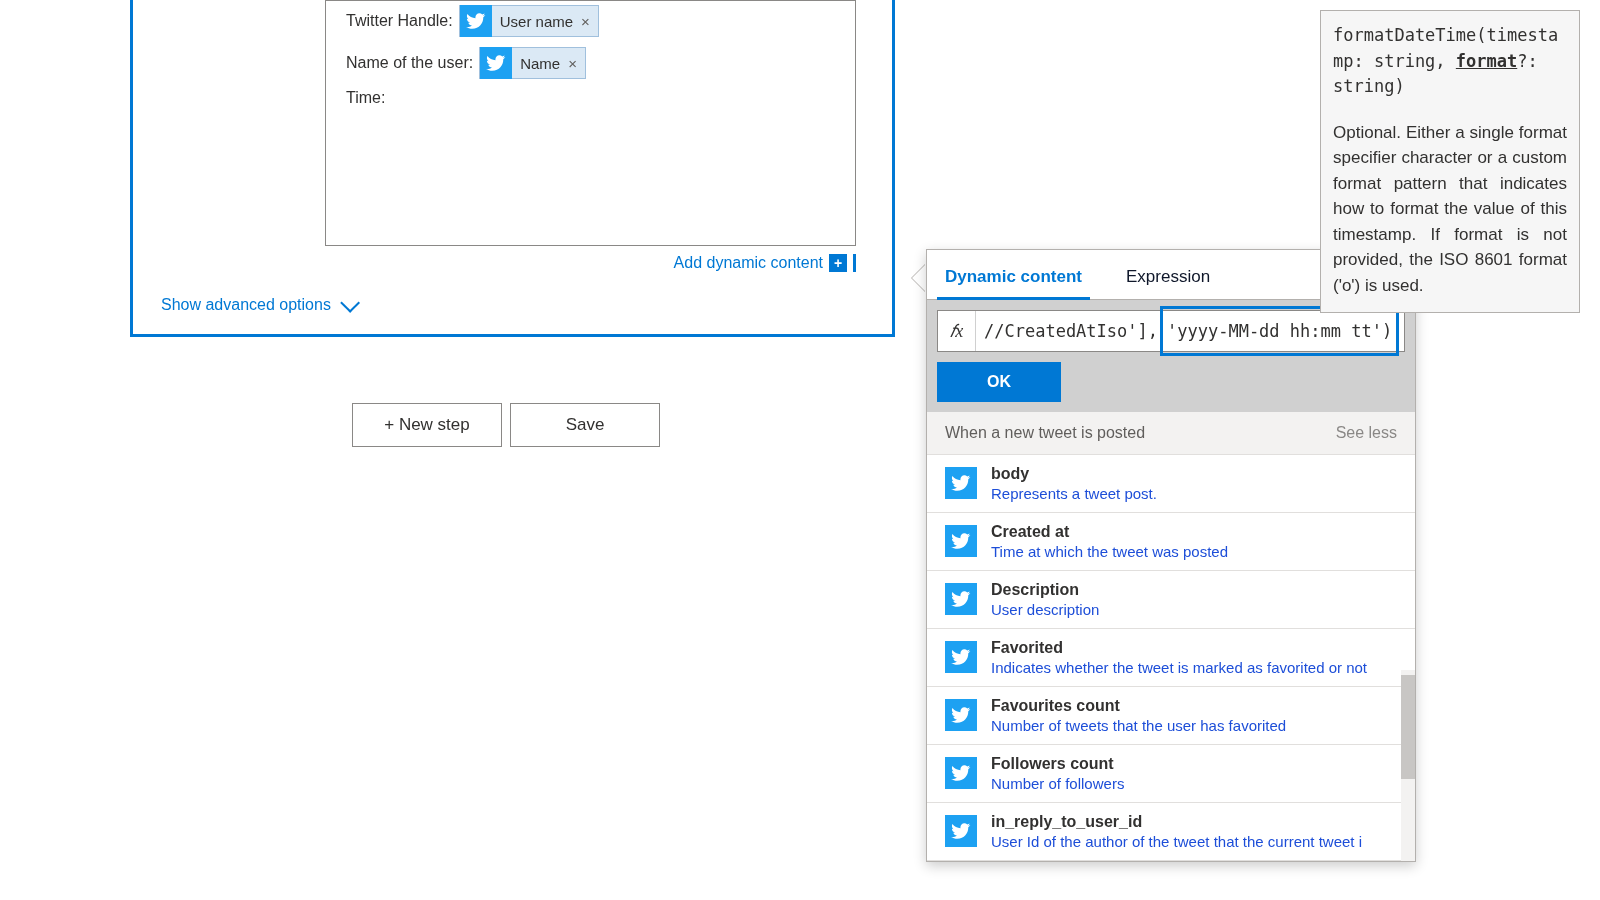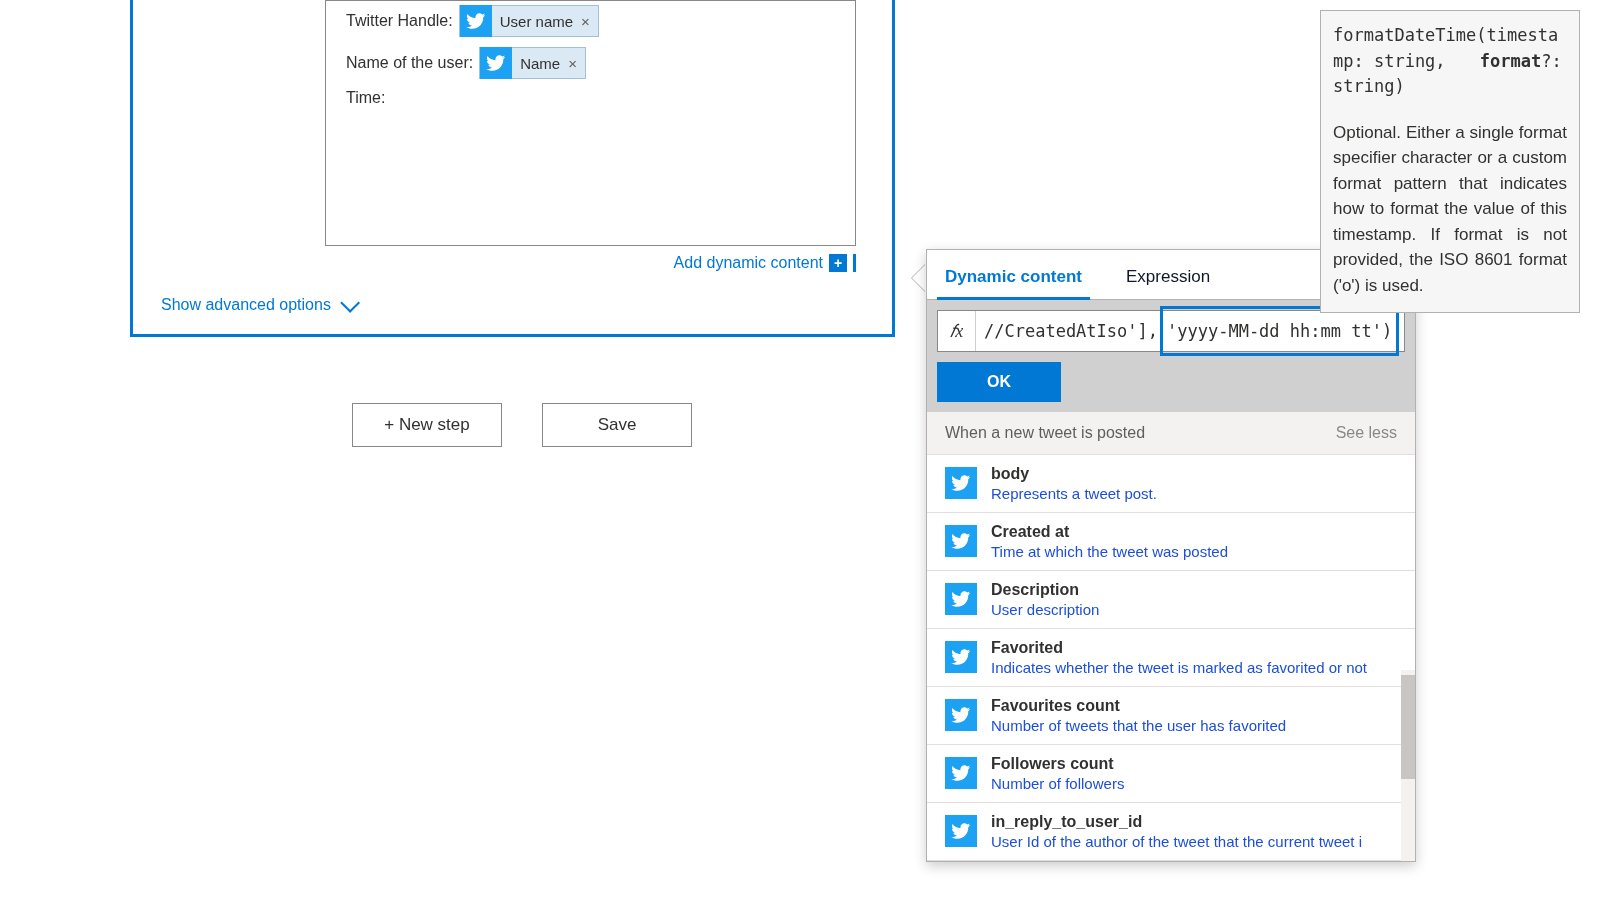--- a/index.html
+++ b/index.html
@@ -108,21 +108,21 @@
     border-bottom: 2px solid #0078d4;
     transform: rotate(45deg) translateY(-3px);
   }
 
   
   .step-buttons {
     position: absolute;
     left: 352px;
     top: 403px;
     display: flex;
-    gap: 40px;
+    gap: 8px;
   }
   .step-btn {
     width: 150px;
     height: 44px;
     border: 1px solid #8a8886;
     background: #fff;
     color: #323130;
     font-size: 17px;
     display: flex;
     align-items: center;
@@ -298,22 +298,22 @@
     color: #323130;
     line-height: 1.5;
   }
   .sig {
     font-family: "Consolas", monospace;
     font-size: 17px;
     margin-bottom: 20px;
     word-break: break-word;
   }
   .sig .param-hl {
+    text-decoration: underline;
     font-weight: 700;
-    margin-left: 24px;
   }
   .tooltip-body { text-align: justify; }
 </style>
 </head>
 <body>
 
 <svg width="0" height="0" style="position:absolute">
   <symbol id="tw" viewBox="0 0 24 24">
       <path d="M23 4.9c-.8.4-1.7.6-2.6.8.9-.6 1.7-1.5 2-2.6-.9.5-1.9.9-2.9 1.1C18.6 3.3 17.4 2.8 16 2.8c-2.6 0-4.7 2.1-4.7 4.7 0 .4 0 .7.1 1.1C7.5 8.4 4 6.5 1.7 3.6c-.4.7-.6 1.5-.6 2.4 0 1.6.8 3.1 2.1 3.9-.8 0-1.5-.2-2.1-.6v.1c0 2.3 1.6 4.2 3.8 4.6-.4.1-.8.2-1.3.2-.3 0-.6 0-.9-.1.6 1.9 2.3 3.2 4.4 3.3-1.6 1.3-3.6 2-5.8 2-.4 0-.7 0-1.1-.1 2.1 1.3 4.5 2.1 7.2 2.1 8.6 0 13.3-7.1 13.3-13.3v-.6c.9-.6 1.7-1.5 2.3-2.4z"></path>
     </symbol>

